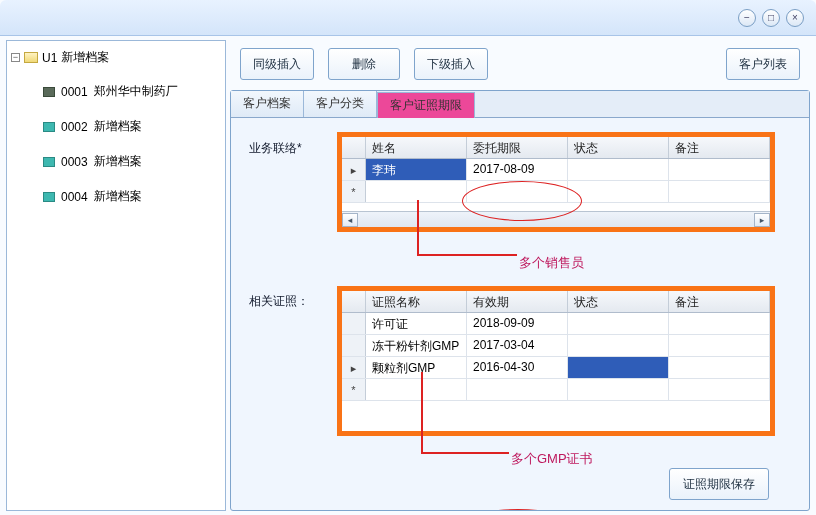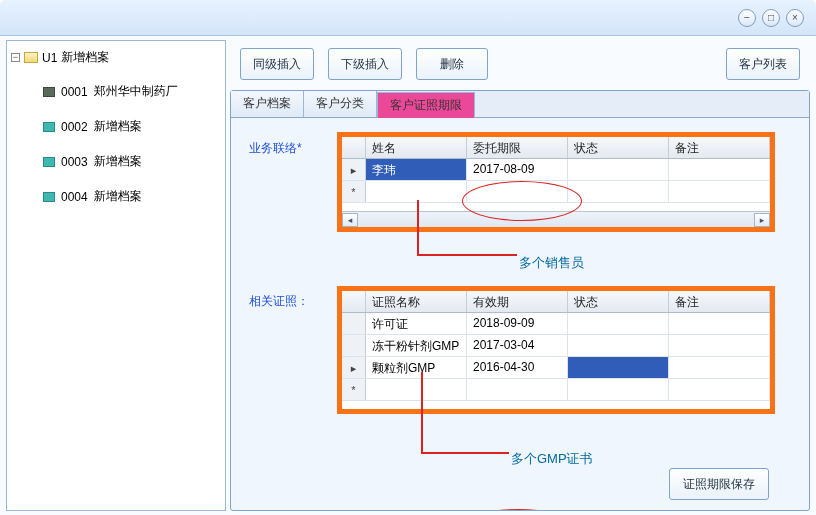--- a/index.html
+++ b/index.html
@@ -21,40 +21,40 @@
 .toolbar { display:flex; gap:14px; align-items:center; padding:8px 10px 6px;}
 .toolbar .spacer{flex:1;}
 .btn { min-width:72px; height:32px; padding:0 12px; background:linear-gradient(#ffffff,#eaf2fb); border:1px solid #7fa4cc; border-radius:3px; cursor:pointer; color:#234;}
 
 .content-box { flex:1; border:1px solid #7fa4cc; border-radius:3px; background:#f0f6fe; display:flex; flex-direction:column; position:relative;}
 .tabs { display:flex; border-bottom:1px solid #8aa8cc; background:#e4edf8;}
 .tab { padding:4px 12px; border-right:1px solid #9bb8d9; background:linear-gradient(#f2f7fd,#dfeaf7); color:#333; cursor:pointer;}
 .tab.active { background:#ec4899; border-top:1px solid #9bb8d9; border-left:1px solid #9bb8d9; position:relative; top:1px;}
 
 .tab-body { flex:1; padding:14px 14px 6px; position:relative; overflow:hidden;}
-.section-label { position:absolute; color:#1d4ed8;}
+.section-label { position:absolute; color:#0f172a;}
 .lbl-contact { left:18px; top:22px; }
 .lbl-license { left:18px; top:175px; }
 
 .grid { position:absolute; border:5px solid #f97316; background:#fff; }
 .grid-contact { left:106px; top:14px; right:34px; height:100px; }
-.grid-license { left:106px; top:168px; right:34px; height:128px; }
+.grid-license { left:106px; top:168px; right:34px; height:150px; }
 
 .grid-head { display:flex; background:linear-gradient(#f6f8fb,#e4e9f0); border-bottom:1px solid #b0bccc; height:22px;}
 .gh-sel { width:24px; border-right:1px solid #c4cdd8;}
 .gh { flex:1; border-right:1px solid #c4cdd8; padding:3px 6px; color:#222;}
 .grid-row { display:flex; height:22px; border-bottom:1px solid #dde3eb;}
 .gr-sel { width:24px; border-right:1px solid #c4cdd8; background:#eef2f7; text-align:center; font-size:11px; color:#444; line-height:22px;}
 .gc { flex:1; border-right:1px solid #dde3eb; padding:3px 6px; white-space:nowrap; overflow:hidden;}
 .cell-sel-blue { background:#2f5db8; color:#ffffff;}
 .grid-scroll { position:absolute; bottom:0; left:0; right:0; height:16px; background:linear-gradient(#eef3fa,#dfe7f1); border-top:1px solid #b8c4d2; display:flex; align-items:center;}
 .sc-btn{width:16px;height:14px;border:1px solid #a4b4c8;background:linear-gradient(#fff,#e2eaf4);font-size:9px;line-height:12px;text-align:center;color:#456;}
 .sc-track{flex:1;}
 
-.anno { position:absolute; color:#0369a1; font-size:13px; pointer-events:none;}
+.anno { position:absolute; color:#be185d; font-size:13px; pointer-events:none;}
 .anno-1 { left:288px; top:136px; }
 .anno-2 { left:280px; top:332px; }
 .ring { position:absolute; border:1.5px solid #d22; border-radius:50%; pointer-events:none;}
 .ring-1 { left:120px; top:44px; width:120px; height:40px;}
 .ring-2 { left:116px; top:218px; width:120px; height:36px;}
 .anno-line{position:absolute;background:#d22;pointer-events:none;}
 .line-1{left:186px; top:82px; width:1.5px; height:54px;}
 .line-1b{left:186px; top:136px; width:100px; height:1.5px;}
 .line-2{left:190px; top:254px; width:1.5px; height:80px;}
 .line-2b{left:190px; top:334px; width:88px; height:1.5px;}
@@ -96,22 +96,22 @@
     <div class="tree-leaf">
       <span class="leaf-icon-teal"></span>
       <span>0004</span>
       <span>新增档案</span>
     </div>
   </div>
 
   <div class="right-panel">
     <div class="toolbar">
       <button class="btn">同级插入</button>
+      <button class="btn">删除</button>
       <button class="btn">下级插入</button>
-      <button class="btn">删除</button>
       <div class="spacer"></div>
       <button class="btn">客户列表</button>
     </div>
 
     <div class="content-box">
       <div class="tabs">
         <div class="tab">客户档案</div>
         <div class="tab">客户分类</div>
         <div class="tab active">客户证照期限</div>
       </div>

